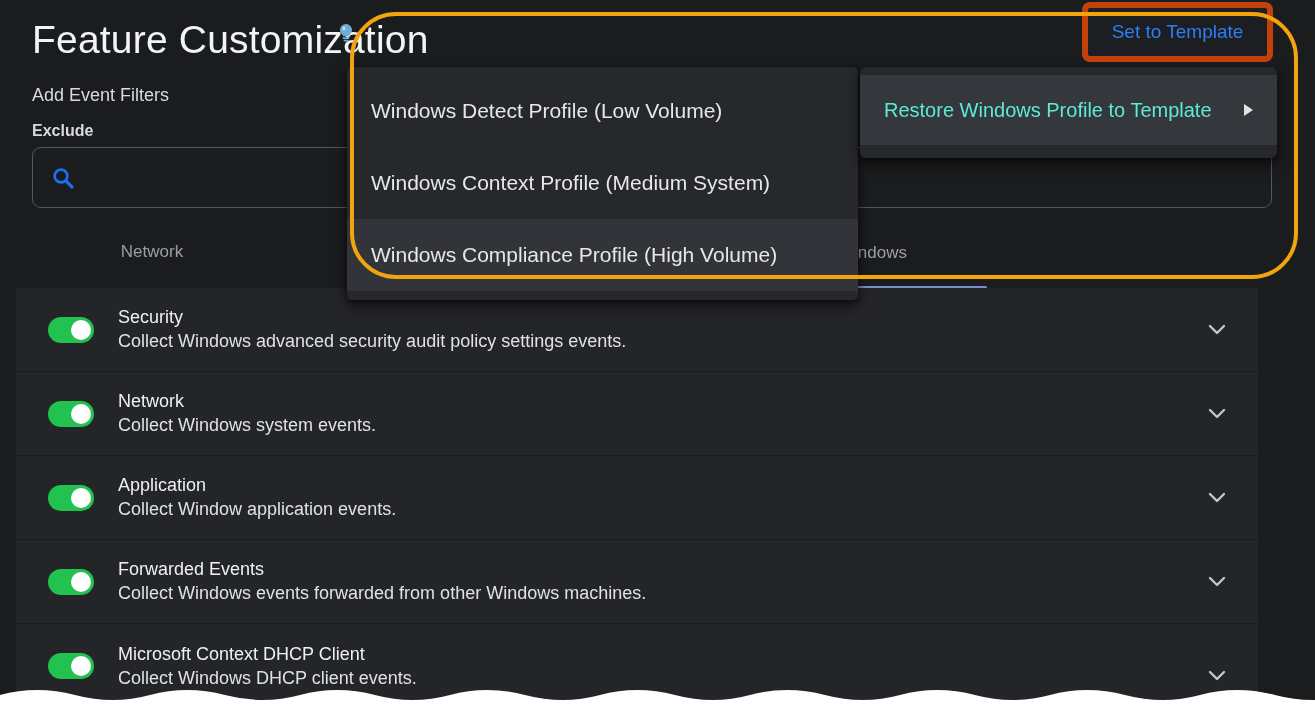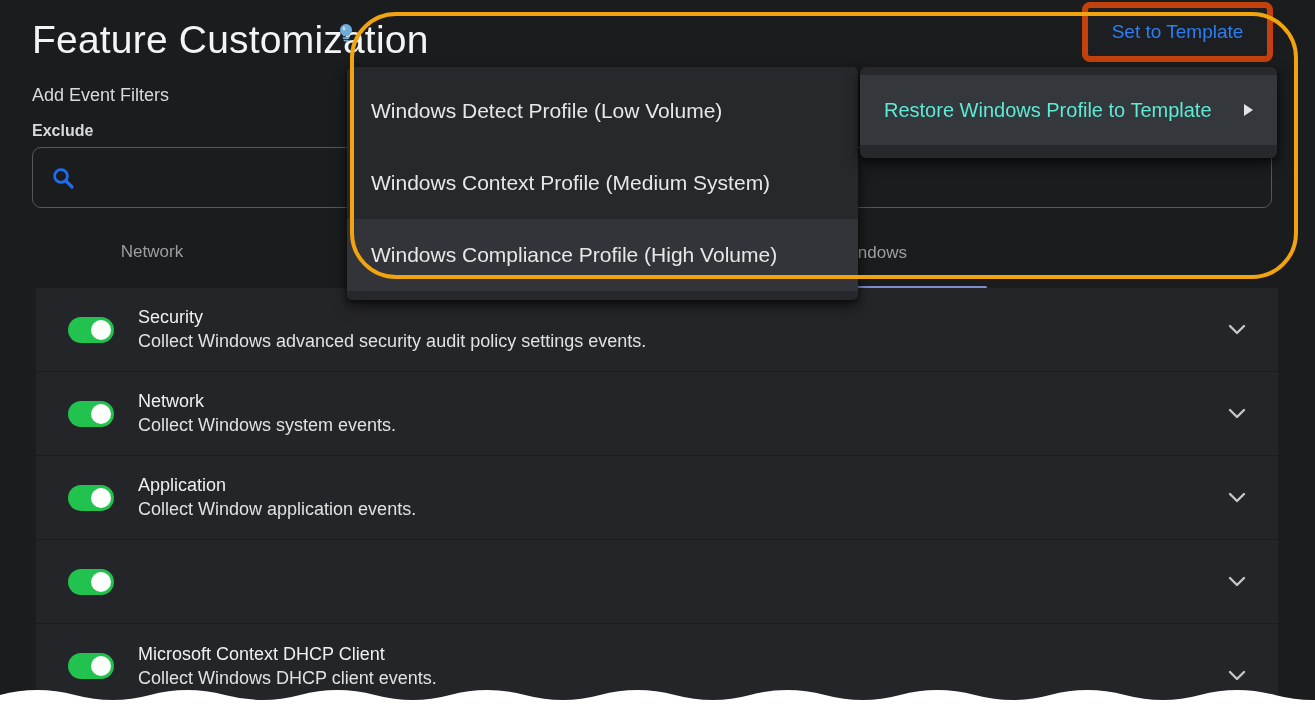--- a/index.html
+++ b/index.html
@@ -37,21 +37,21 @@
   .tab{font-size:17px;font-weight:500;color:#9d9ea1;cursor:pointer;}
   .tab-network{left:62px;top:242px;width:180px;text-align:center;}
   .tab-windows{left:838px;top:243px;}
   .tab-indicator{
     left:828px;top:286px;width:159px;height:3px;border-radius:2px;
     background:#7e8ccb;
   }
 
   
   .feature-row{
-    left:36px;width:1242px;height:83px;background:#242528;
+    left:16px;width:1242px;height:83px;background:#242528;
     display:flex;align-items:center;padding-left:32px;box-sizing:border-box;gap:24px;
   }
   .feature-text .f-title{font-size:18px;color:#eff0f2;margin-bottom:3px;}
   .feature-text .f-desc{font-size:18px;color:#e0e1e3;}
   .switch{
     width:46px;height:26px;border-radius:13px;background:#22c24e;
     position:relative;flex:0 0 auto;cursor:pointer;
   }
   .switch .knob{
     position:absolute;right:3px;top:3px;width:20px;height:20px;border-radius:50%;
@@ -163,20 +163,24 @@
   </div>
   <svg class="row-chevron" viewBox="0 0 18 12">
     <path d="M2 2 L9 9 L16 2" fill="none" stroke="#c6c7c9" stroke-width="2.4" stroke-linecap="round" stroke-linejoin="round"></path>
   </svg>
 </div>
 
 <div class="abs feature-row" style="top:540px">
   <div class="switch">
       <div class="knob"></div>
     </div>
+  <div class="feature-text">
+    <div class="f-title">Forwarded Events</div>
+    <div class="f-desc">Collect Windows events forwarded from other Windows machines.</div>
+  </div>
   <svg class="row-chevron" viewBox="0 0 18 12">
     <path d="M2 2 L9 9 L16 2" fill="none" stroke="#c6c7c9" stroke-width="2.4" stroke-linecap="round" stroke-linejoin="round"></path>
   </svg>
 </div>
 
 <div class="abs feature-row" style="top:624px;height:84px">
   <div class="switch">
       <div class="knob"></div>
     </div>
   <div class="feature-text">

